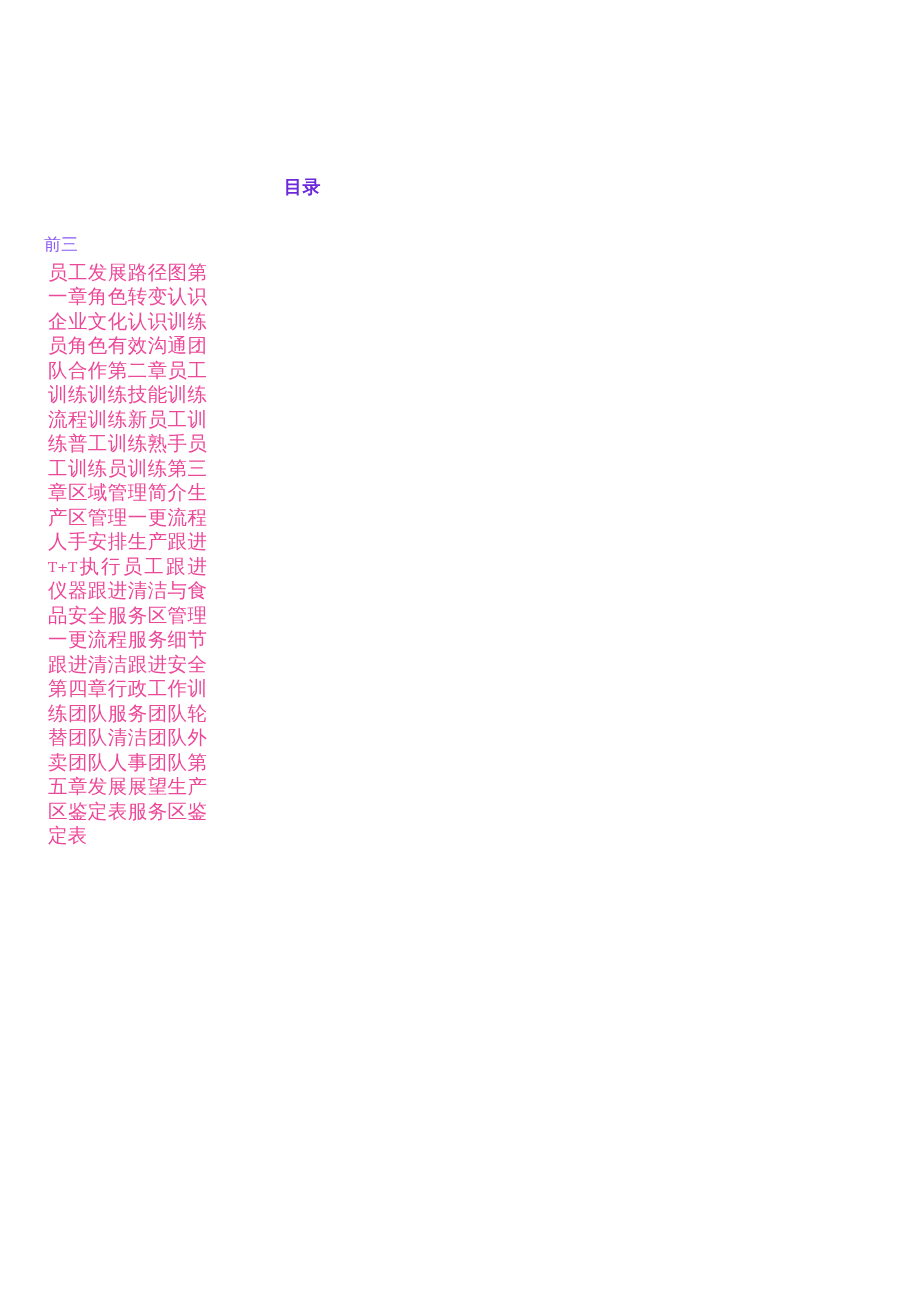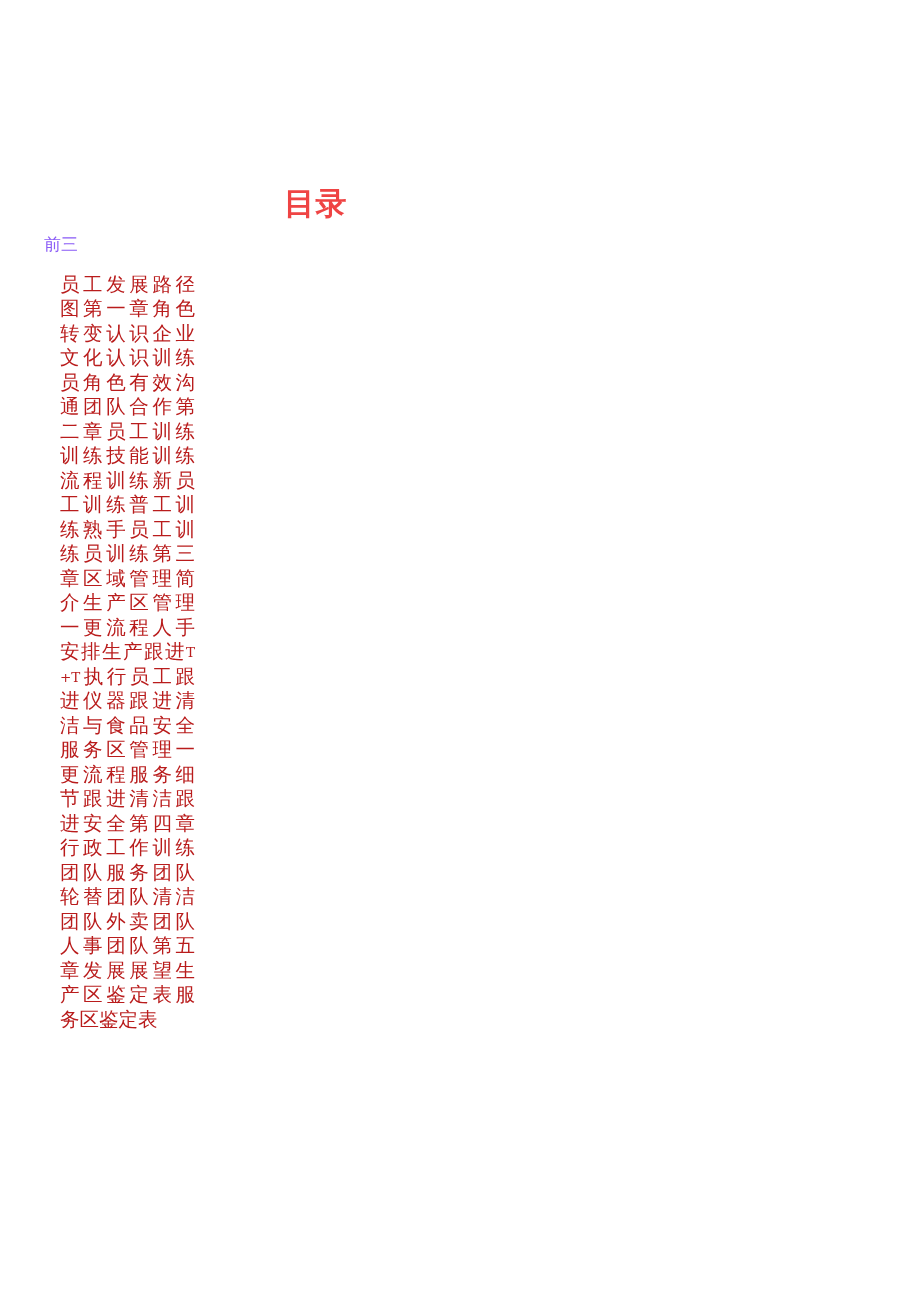--- a/index.html
+++ b/index.html
@@ -24,26 +24,26 @@
     top: 0;
     width: 920px;
     height: 1301px;
     background: #ffffff;
   }
 
   
   .doc-title {
     position: absolute;
     left: 284px;
-    top: 186px;
-    font-size: 31px;
+    top: 170px;
+    font-size: 18px;
     line-height: 34px;
     font-weight: 700;
     letter-spacing: 0.5px;
-    color: #ef4444;
+    color: #6d28d9;
     white-space: nowrap;
     font-family: "DejaVu Sans", "Liberation Sans", sans-serif;
   }
 
   
   .toc-column {
     position: absolute;
     left: 44px;
     top: 232px;
     width: 167px;
@@ -54,26 +54,26 @@
     line-height: 24.5px;
     color: #8b5cf6;
     font-family: "DejaVu Sans", "Liberation Sans", sans-serif;
     margin: 0 0 0 0;
     white-space: nowrap;
   }
 
   .toc-body {
     font-size: 19.5px;
     line-height: 24.5px;
-    color: #b91c1c;
+    color: #ec4899;
     font-family: "DejaVu Sans", "Liberation Sans", sans-serif;
     text-align: justify;
     text-justify: inter-character;
     word-break: break-all;
-    margin: 16px;
+    margin: 4px;
     padding: 0;
     text-align-last: left;
   }
 
   .toc-body .latin-run {
     font-family: "DejaVu Serif", "Liberation Serif", serif;
     font-size: 13.5px;
     letter-spacing: 0px;
     vertical-align: 1px;
   }

